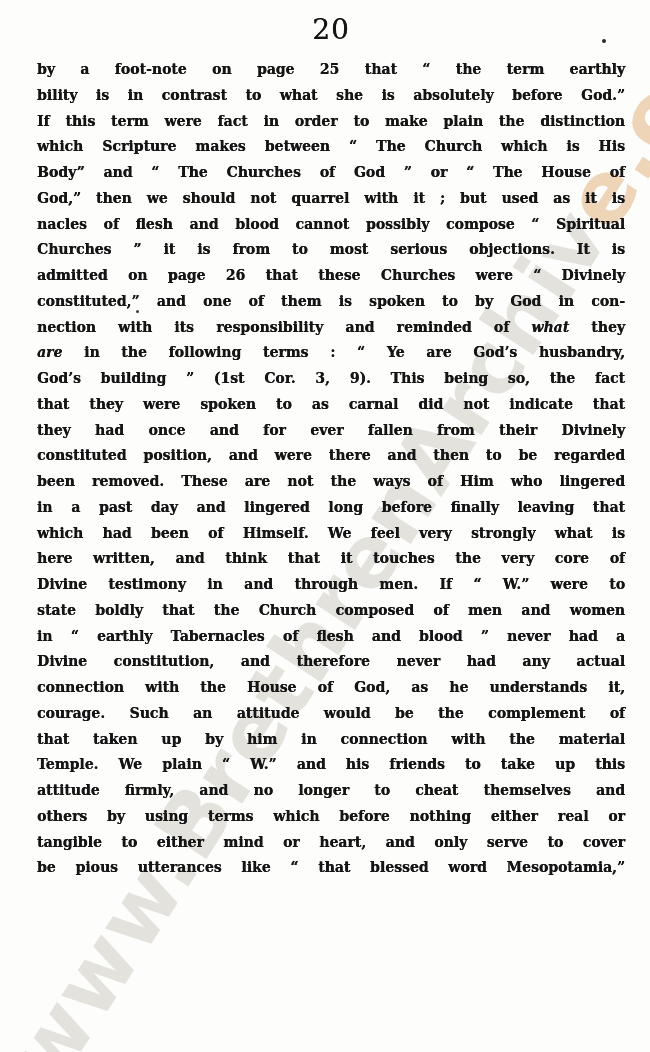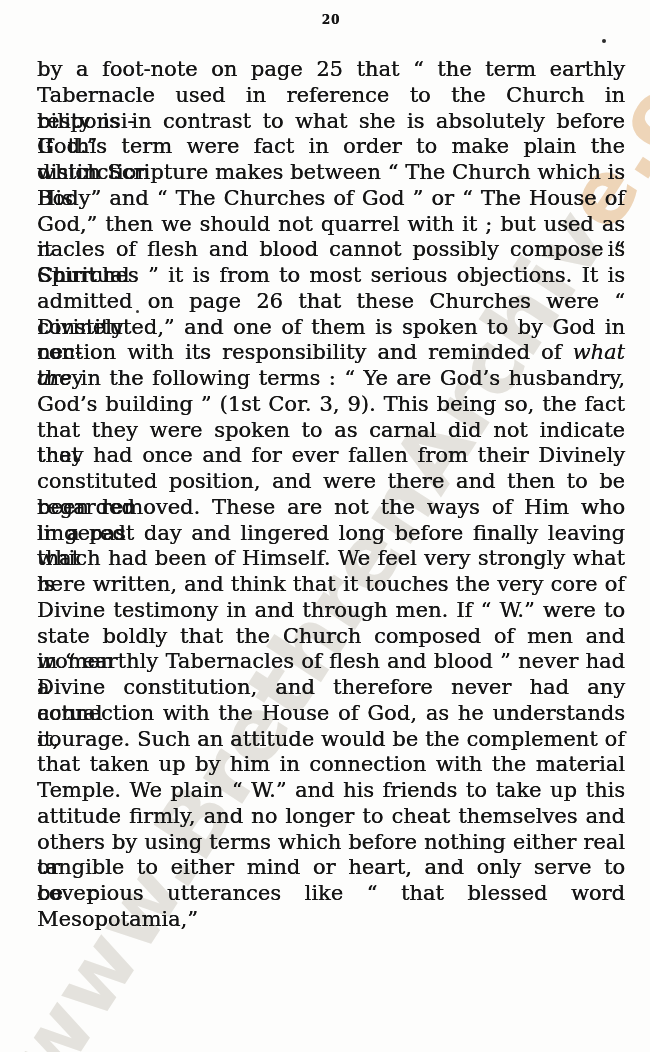--- a/index.html
+++ b/index.html
@@ -31,22 +31,22 @@
     user-select: none;
   }
   .wm-gray   { color: rgba(172, 164, 150, 0.30); }
   .wm-orange { color: rgba(214, 148, 74, 0.38); }
   .page-number {
     position: absolute;
     top: 13px;
     left: 37px;
     width: 588px;
     text-align: center;
-    font-size: 12px;
-    font-weight: bold;
+    font-size: 28px;
+    font-weight: normal;
     letter-spacing: 1px;
     z-index: 2;
     text-shadow: 0.3px 0 0 currentColor;
   }
   .ink-speck {
     position: absolute;
     left: 602px;
     top: 39px;
     width: 4px;
     height: 4px;
@@ -63,22 +63,23 @@
     background: #3a3a3a;
     border-radius: 50%;
     z-index: 2;
   }
   .body-text {
     position: absolute;
     left: 37px;
     top: 57px;
     width: 588px;
     z-index: 1;
-    font-size: 21px;
+    font-size: 14px;
     text-shadow: 0.3px 0 0 currentColor;
+    font-weight: bold;
   }
   .line {
     height: 25.75px;
     line-height: 25.75px;
     text-align: justify;
     text-align-last: justify;
   }
   .line i { font-style: italic; }
 </style>
 </head>
@@ -88,21 +89,20 @@
 
   <div class="watermark"><span class="wm-gray" style="color: rgba(172, 164, 150, 0.3);">www.BrethrenArchiv</span><span class="wm-orange" style="color: rgba(214, 148, 74, 0.38);">e.org</span></div>
 
   <div class="page-number">20</div>
 
   <div class="ink-speck"></div>
   <div class="ink-speck-2"></div>
 
   <div class="body-text">
       <div class="line">by a foot-note on page 25 that “ the term earthly</div>
-      <div class="line">Tabernacle used in reference to the Church in responsi-</div>
       <div class="line">bility is in contrast to what she is absolutely before God.”</div>
       <div class="line">If this term were fact in order to make plain the distinction</div>
       <div class="line">which Scripture makes between “ The Church which is His</div>
       <div class="line">Body” and “ The Churches of God ” or “ The House of</div>
       <div class="line">God,” then we should not quarrel with it ; but used as it is</div>
       <div class="line">nacles of flesh and blood cannot possibly compose “ Spiritual</div>
       <div class="line">Churches ” it is from to most serious objections. It is</div>
       <div class="line">admitted on page 26 that these Churches were “ Divinely</div>
       <div class="line">constituted,” and one of them is spoken to by God in con-</div>
       <div class="line">nection with its responsibility and reminded of <i>what</i> they</div>

